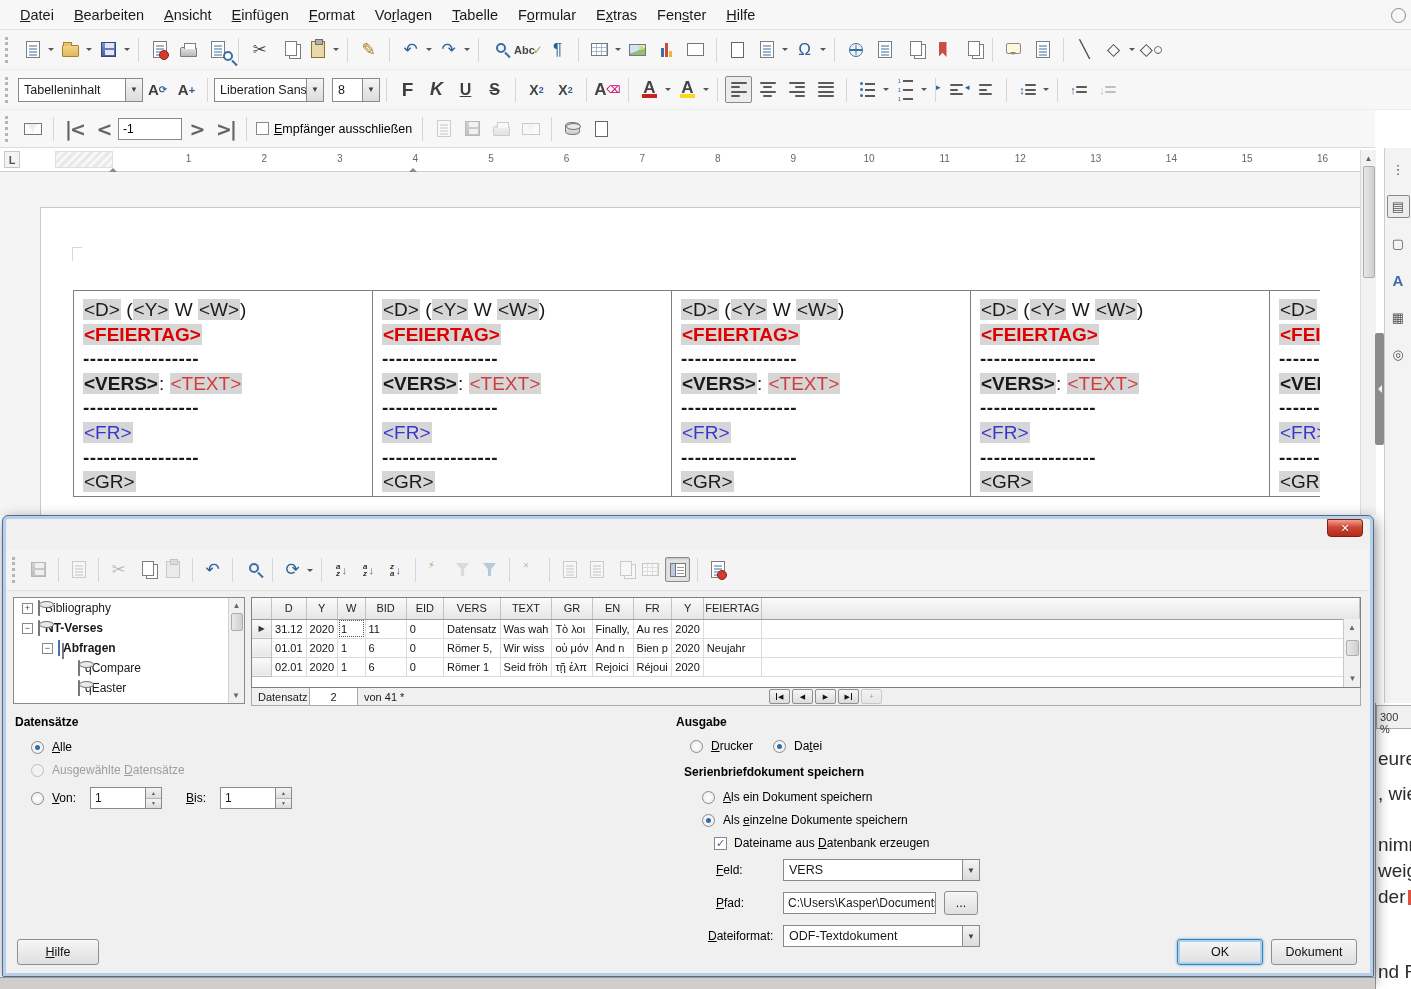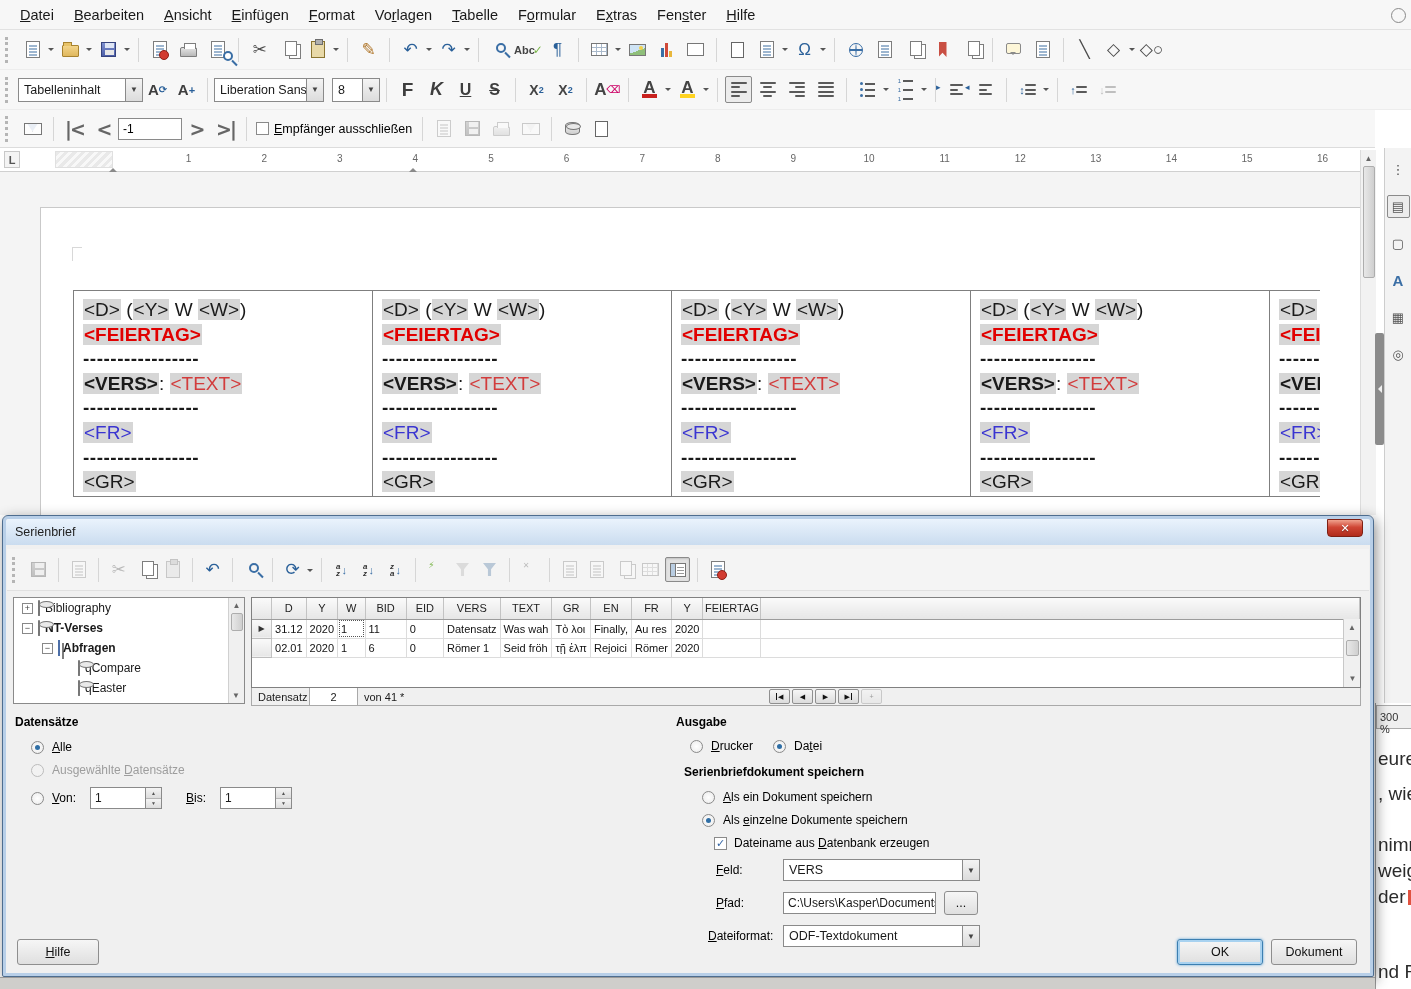--- a/index.html
+++ b/index.html
@@ -560,21 +560,20 @@
       <div class="bg-frag" style="top: 45px;">eure</div>
       <div class="bg-frag" style="top: 80px;">, wie</div>
       <div class="bg-frag" style="top: 131px;">nimm</div>
       <div class="bg-frag" style="top: 157px;">weige</div>
       <div class="bg-frag" style="top: 183px;">der<span class="redblock"></span></div>
       <div class="bg-frag" style="top: 258px;">nd F</div>
     </div>
 </div>
 
 <div class="dialog">
-  <div class="dtitle">Serienbrief</div>
   <div class="dclose">✕</div>
   <div class="dtb" id="dlg-tb">
       <span class="grip"></span>
       <span class="ic sm dis">
         <span class="sh-floppy"></span>
       </span>
       <span class="sep"></span>
       <span class="ic sm dis">
         <span class="sh-doc"></span>
       </span>
@@ -739,30 +738,46 @@
             <td>Was wah</td>
             <td>Τὸ λοι</td>
             <td>Finally,</td>
             <td>Au res</td>
             <td>2020</td>
             <td></td>
             <td></td>
           </tr>
           <tr>
             <td class="rowhdr"></td>
+            <td>01.01</td>
+            <td>2020</td>
+            <td>1</td>
+            <td>6</td>
+            <td>0</td>
+            <td>Römer 5,</td>
+            <td>Wir wiss</td>
+            <td>οὐ μόν</td>
+            <td>And n</td>
+            <td>Bien p</td>
+            <td>2020</td>
+            <td>Neujahr</td>
+            <td></td>
+          </tr>
+          <tr>
+            <td class="rowhdr"></td>
             <td>02.01</td>
             <td>2020</td>
             <td>1</td>
             <td>6</td>
             <td>0</td>
             <td>Römer 1</td>
             <td>Seid fröh</td>
             <td>τῇ ἐλπ</td>
             <td>Rejoici</td>
-            <td>Römer</td>
+            <td>Réjoui</td>
             <td>2020</td>
             <td></td>
             <td></td>
           </tr>
         </tbody>
       </table>
     <div class="grid-vscroll">
       <div class="scr-arr" style="width:15px;height:14px">▲</div>
       <div class="scr-thumb" style="height:16px;width:13px;margin-top:6px"></div>
       <div class="scr-arr" style="width:15px;height:14px;position:absolute;bottom:1px;left:1px">▼</div>

